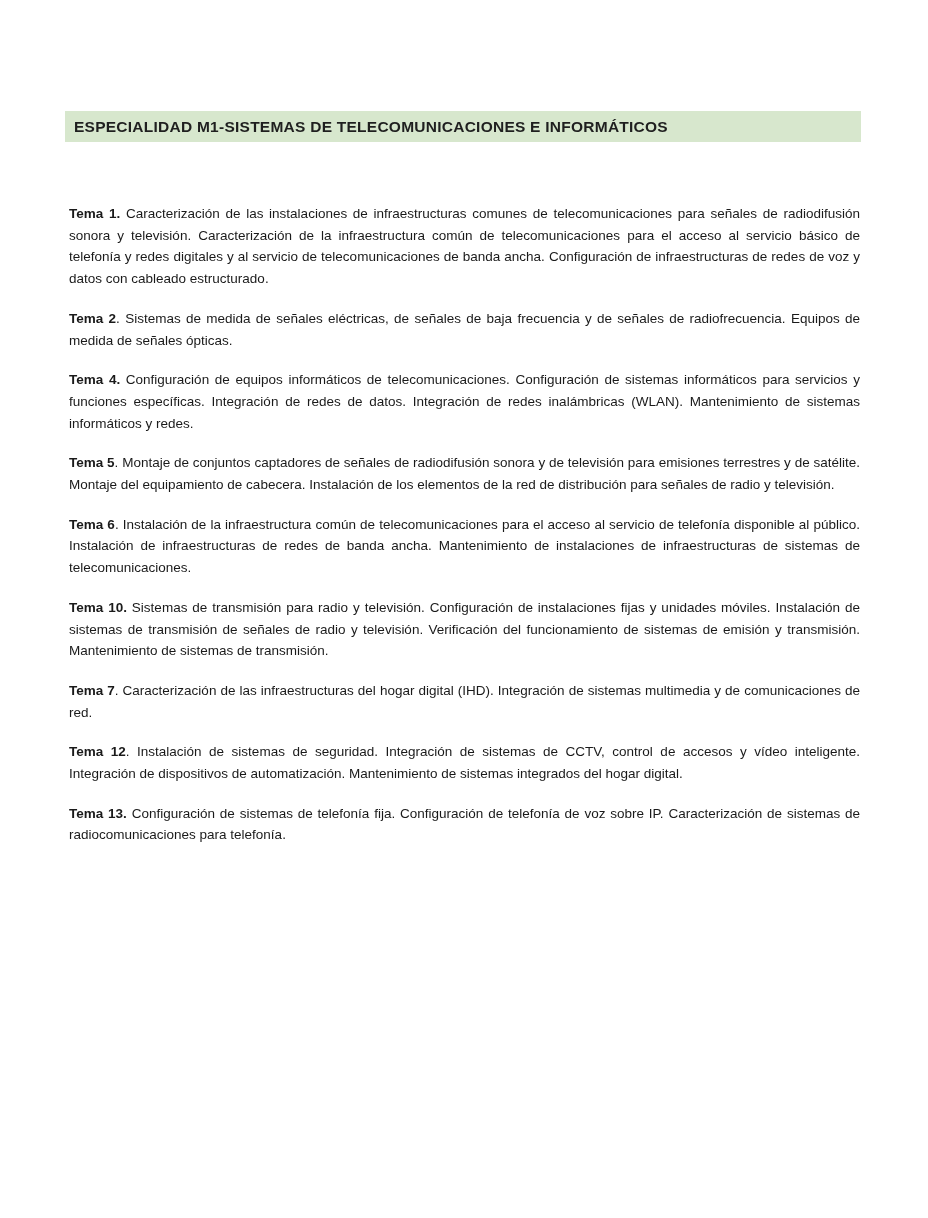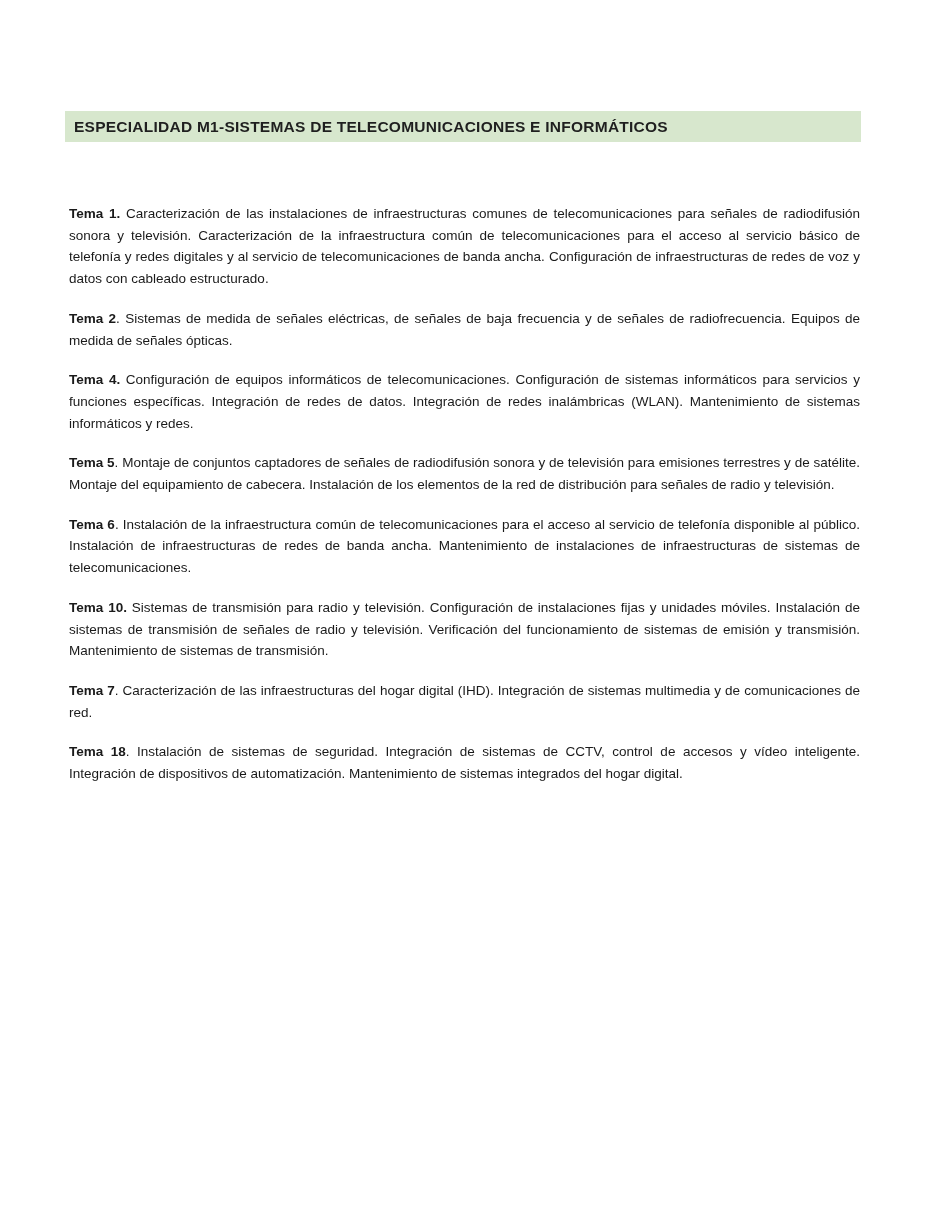--- a/index.html
+++ b/index.html
@@ -66,18 +66,19 @@
   </header>
 
   <main class="content">
     <p class="topic"><strong>Tema 1.</strong><span> Caracterización de las instalaciones de infraestructuras comunes de telecomunicaciones para señales de radiodifusión sonora y televisión. Caracterización de la infraestructura común de telecomunicaciones para el acceso al servicio básico de telefonía y redes digitales y al servicio de telecomunicaciones de banda ancha. Configuración de infraestructuras de redes de voz y datos con cableado estructurado.</span></p>
     <p class="topic"><strong>Tema 2</strong><span>. Sistemas de medida de señales eléctricas, de señales de baja frecuencia y de señales de radiofrecuencia. Equipos de medida de señales ópticas.</span></p>
     <p class="topic"><strong>Tema 4.</strong><span> Configuración de equipos informáticos de telecomunicaciones. Configuración de sistemas informáticos para servicios y funciones específicas. Integración de redes de datos. Integración de redes inalámbricas (WLAN). Mantenimiento de sistemas informáticos y redes.</span></p>
     <p class="topic"><strong>Tema 5</strong><span>. Montaje de conjuntos captadores de señales de radiodifusión sonora y de televisión para emisiones terrestres y de satélite. Montaje del equipamiento de cabecera. Instalación de los elementos de la red de distribución para señales de radio y televisión.</span></p>
     <p class="topic"><strong>Tema 6</strong><span>. Instalación de la infraestructura común de telecomunicaciones para el acceso al servicio de telefonía disponible al público. Instalación de infraestructuras de redes de banda ancha. Mantenimiento de instalaciones de infraestructuras de sistemas de telecomunicaciones.</span></p>
     <p class="topic"><strong>Tema 10.</strong><span> Sistemas de transmisión para radio y televisión. Configuración de instalaciones fijas y unidades móviles. Instalación de sistemas de transmisión de señales de radio y televisión. Verificación del funcionamiento de sistemas de emisión y transmisión. Mantenimiento de sistemas de transmisión.</span></p>
     <p class="topic"><strong>Tema 7</strong><span>. Caracterización de las infraestructuras del hogar digital (IHD). Integración de sistemas multimedia y de comunicaciones de red.</span></p>
-    <p class="topic"><strong>Tema 18</strong><span>. Instalación de sistemas de seguridad. Integración de sistemas de CCTV, control de accesos y vídeo inteligente. Integración de dispositivos de automatización. Mantenimiento de sistemas integrados del hogar digital.</span></p>
+    <p class="topic"><strong>Tema 12</strong><span>. Instalación de sistemas de seguridad. Integración de sistemas de CCTV, control de accesos y vídeo inteligente. Integración de dispositivos de automatización. Mantenimiento de sistemas integrados del hogar digital.</span></p>
+    <p class="topic"><strong>Tema 13.</strong><span> Configuración de sistemas de telefonía fija. Configuración de telefonía de voz sobre IP. Caracterización de sistemas de radiocomunicaciones para telefonía.</span></p>
   </main>
 
   <div class="next-band-fragment"></div>
 
 </div>
 
 </body></html>

